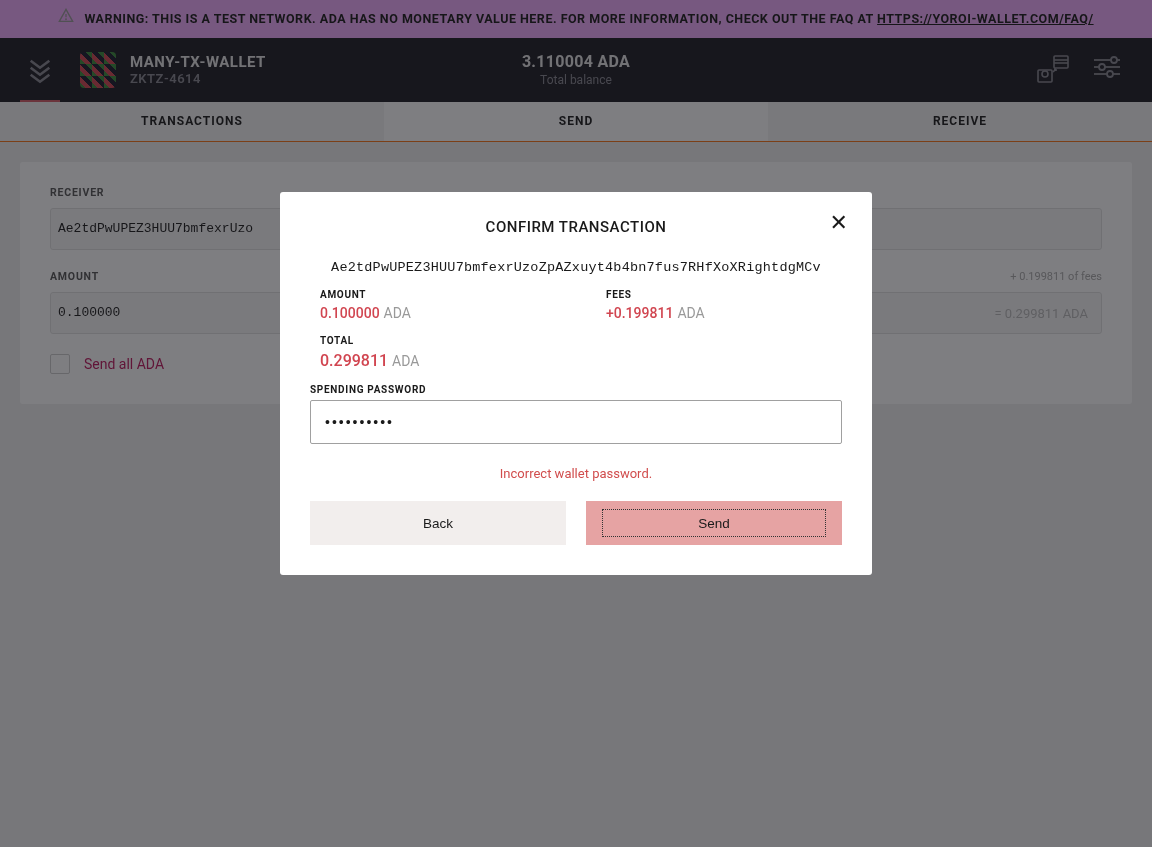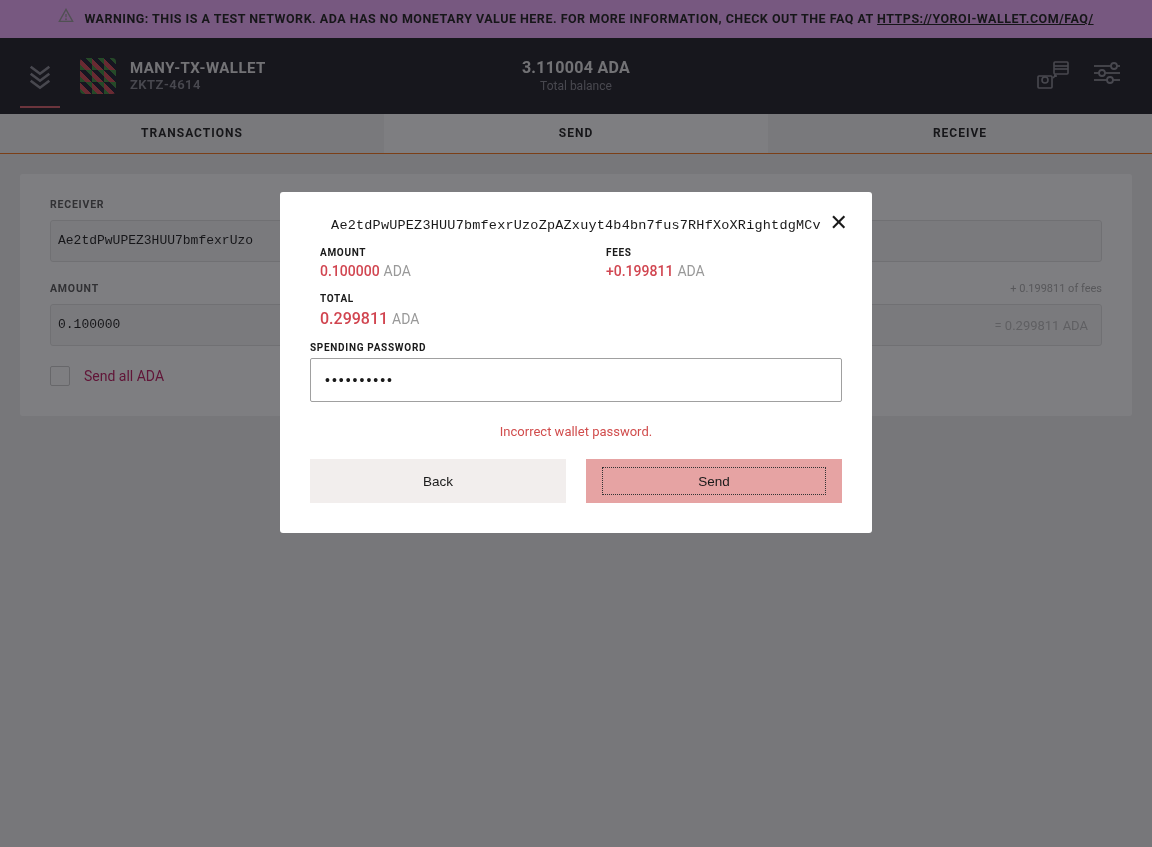--- a/index.html
+++ b/index.html
@@ -32,21 +32,21 @@
     .warning-bar a {
       color: #1a1a1a;
       text-decoration: underline;
     }
     .warning-icon {
       color: #999;
       font-size: 16px;
     }
     .header {
       background: #1c1b23;
-      height: 76px;
+      height: 64px;
       display: flex;
       align-items: center;
       padding: 0 20px;
       color: #fff;
       position: relative;
     }
     .logo {
       width: 40px;
       height: 40px;
       display: flex;
@@ -407,20 +407,21 @@
     </div>
     <div class="checkbox-row">
       <div class="checkbox"></div>
       <div class="checkbox-label">Send all ADA</div>
     </div>
   </div>
 </div>
 
 <div class="overlay">
   <div class="modal">
+    <div class="modal-title">CONFIRM TRANSACTION</div>
     <div class="modal-close">✕</div>
 
     <div class="modal-section">
       <div class="modal-address">Ae2tdPwUPEZ3HUU7bmfexrUzoZpAZxuyt4b4bn7fus7RHfXoXRightdgMCv</div>
     </div>
 
     <div class="modal-cols modal-section">
       <div class="modal-col">
         <div class="modal-label">AMOUNT</div>
         <div class="modal-value">

